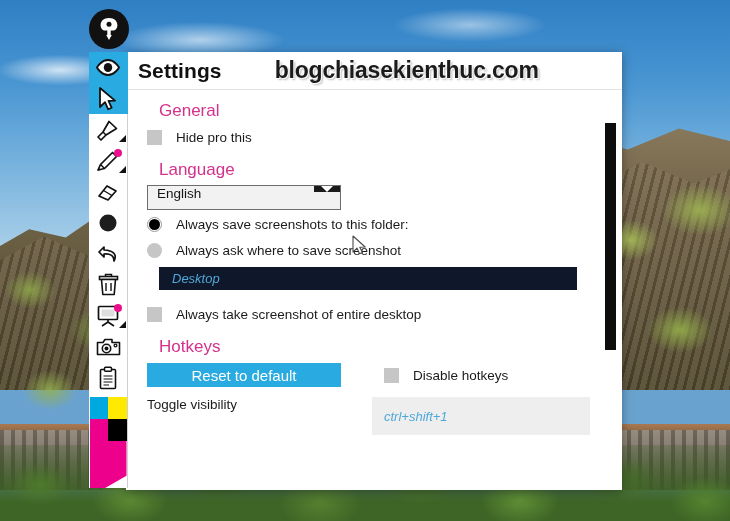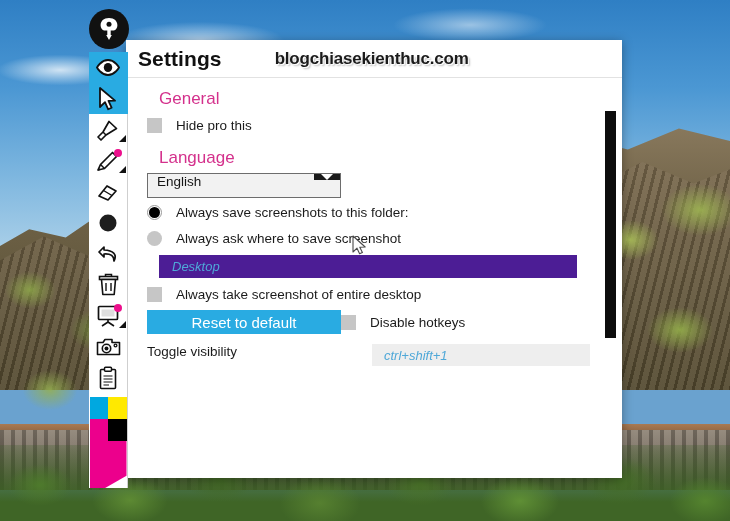--- a/index.html
+++ b/index.html
@@ -122,34 +122,34 @@
   .sw-m { background:#ec008c; }
   .sw-k { background:#000000; }
   #palette-big {
     position:absolute; left:0; top:44px; width:37px; height:56px;
     background:#ec008c;
     clip-path: polygon(0 0, 100% 0, 100% 62%, 0 100%);
   }
 
   
   #settings-window {
-    position:absolute; left:126px; top:40px; width:496px; height:438px;
+    position:absolute; left:126px; top:52px; width:496px; height:438px;
     background:#ffffff; z-index:20;
     box-shadow:0 2px 10px rgba(0,0,0,.35);
     overflow:hidden;
   }
   #title-bar {
     height:38px; display:flex; align-items:center;
     border-bottom:1px solid #e2e2e2; padding:0 0 0 12px;
   }
   #settings-title {
     font-size:21px; font-weight:bold; color:#111; letter-spacing:.1px;
   }
   #watermark {
-    margin-left:53px; font-size:17px; font-weight:bold; color:#1b1b1b;
+    margin-left:53px; font-size:23px; font-weight:bold; color:#1b1b1b;
     text-shadow:1px 1px 0 rgba(255,255,255,.9), 2px 2px 2px rgba(0,0,0,.25);
     letter-spacing:-.2px;
   }
   #settings-body {
     position:relative; height:399px; padding:9px 0 0 0; overflow:hidden;
   }
   .pad { padding-left:21px; padding-right:28px; }
 
   h3.section {
     margin:0 0 2px 12px; font-size:17px; font-weight:normal;
@@ -190,47 +190,47 @@
     align-items:center; justify-content:center;
   }
   #language-arrow i {
     width:0; height:0; border-left:6px solid transparent;
     border-right:6px solid transparent; border-top:6px solid #fff;
     display:block;
   }
 
   
   #folder-field {
-    margin:5px 0 4px 33px; width:418px; height:23px; background:#4c1d95;
+    margin:5px 0 12px 33px; width:418px; height:23px; background:#0f172a;
     display:flex; align-items:center; padding-left:13px;
   }
   #folder-value {
     font-size:13px; font-style:italic; color:#4fa8d8;
   }
 
   
   #hotkeys-row {
     display:flex; align-items:center; margin-top:4px;
   }
   #reset-default-button {
     width:194px; height:24px; background:#29abe2; border:0;
     color:#ffffff; font-size:15px;
     font-family:"Liberation Sans", sans-serif; cursor:pointer;
   }
   #disable-hotkeys-group {
-    display:flex; align-items:center; 
+    display:flex; align-items:center; margin-left:43px;
   }
   #hotkey-entry-row {
     display:flex; align-items:flex-start; margin-top:10px;
   }
   #hotkey-entry-label {
     width:225px; font-size:13.5px; color:#1b1b1b;
   }
   #hotkey-entry-field {
-    width:218px; height:22px; background:#eeeeee; display:flex;
+    width:218px; height:38px; background:#eeeeee; display:flex;
     align-items:center; padding-left:12px;
   }
   #hotkey-entry-value {
     font-size:13px; font-style:italic; color:#4fa8d8;
   }
 
   
   #scrollbar-track {
     position:absolute; right:6px; top:0px; width:11px; height:399px;
     background:#ffffff;
@@ -406,20 +406,21 @@
     <div id="folder-field">
       <span id="folder-value">Desktop</span>
     </div>
 
     <div class="pad">
       <div class="row">
         <span class="chk"></span>
         <span class="row-label">Always take screenshot of entire desktop</span>
       </div>
 
+      <h3 class="section tight">Hotkeys</h3>
 
       <div id="hotkeys-row">
         <button id="reset-default-button">Reset to default</button>
         <span id="disable-hotkeys-group">
           <span class="chk"></span>
           <span class="row-label">Disable hotkeys</span>
         </span>
       </div>
 
       <div id="hotkey-entry-row">

